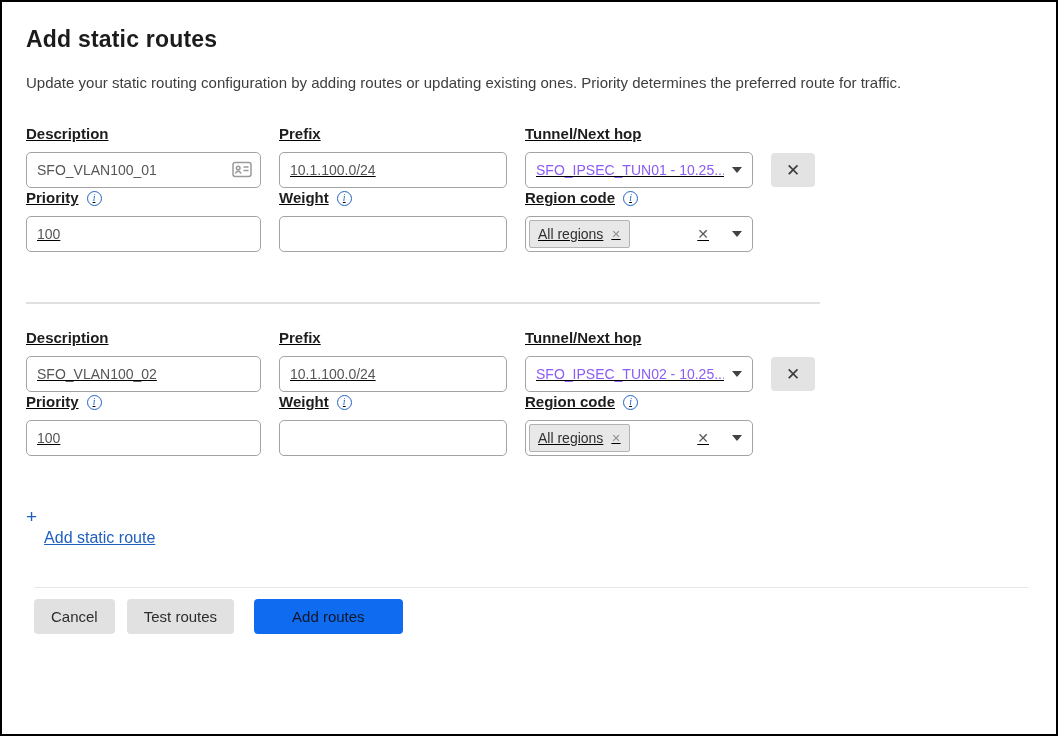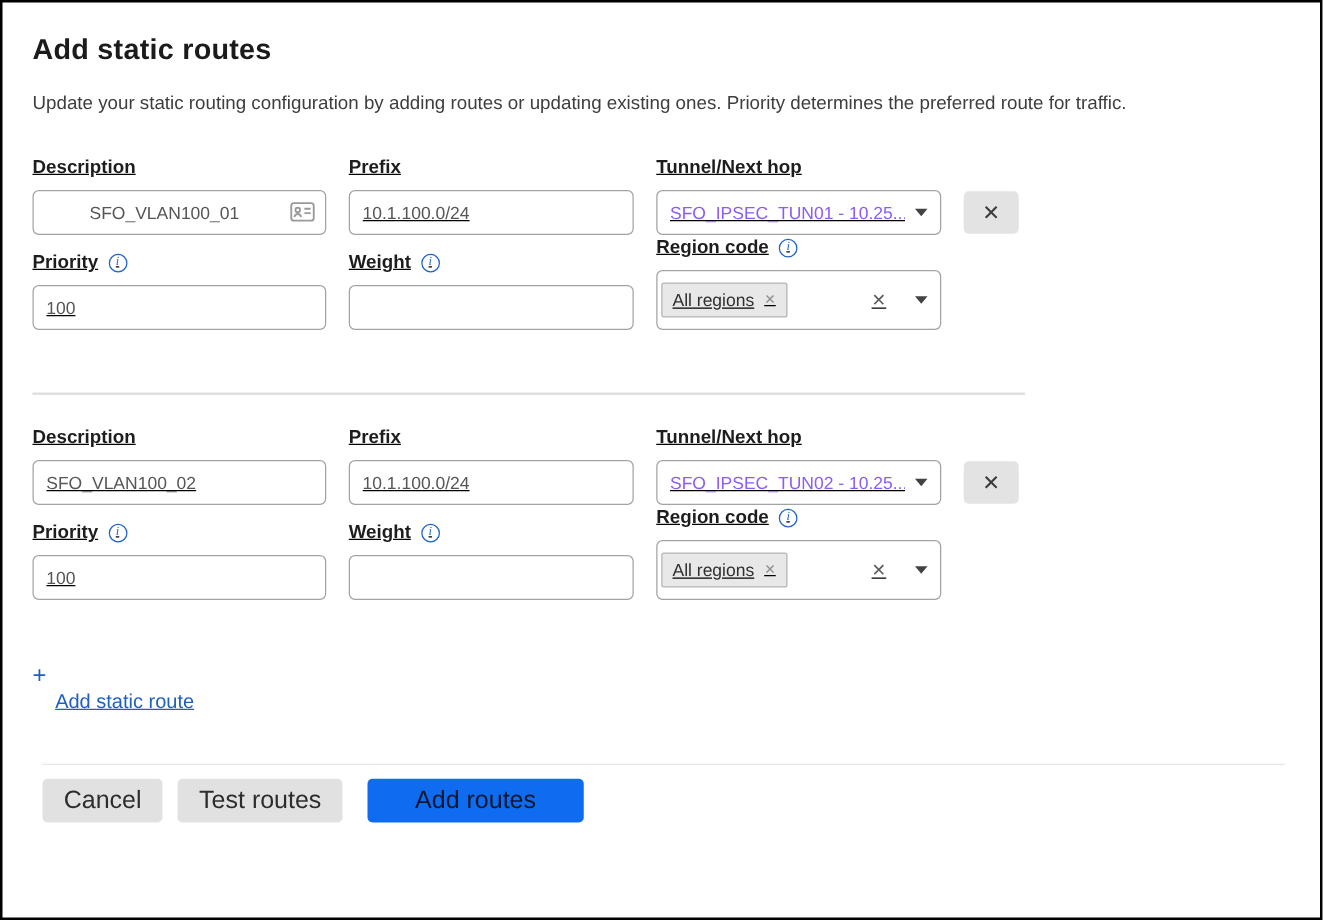--- a/index.html
+++ b/index.html
@@ -72,21 +72,21 @@
     width: 100%;
   }
   .text-input {
     padding: 0 10px;
     font-size: 14px;
     color: #565656;
     font-family: "Liberation Sans", "DejaVu Sans", sans-serif;
     outline: none;
   }
   .input-with-icon { position: relative; }
-  .input-with-icon .text-input { padding-right: 34px; width: 100%; text-align: center; }
+  .input-with-icon .text-input { padding-right: 34px; width: 100%; }
   .card-icon {
     position: absolute; right: 9px; top: 9px;
     width: 20px; height: 17px;
     color: #9a9a9a;
   }
 
   .select-box {
     display: flex;
     align-items: center;
     padding: 0 10px;
@@ -117,21 +117,21 @@
     font-size: 17px;
     font-weight: 300;
     color: #3c3c3c;
     cursor: pointer;
     display: flex;
     align-items: center;
     justify-content: center;
   }
 
   .multiselect {
-    height: 48px;
+    height: 36px;
     border: 1px solid #a3a3a3;
     border-radius: 5px;
     display: flex;
     align-items: center;
     padding: 0 10px 0 3px;
     background: #fff;
   }
   .region-chip {
     display: inline-flex;
     align-items: center;
@@ -178,21 +178,21 @@
   }
   .footer {
     display: flex;
     gap: 12px;
     margin: 11px 0 0 8px;
   }
   .btn {
     height: 35px;
     border: none;
     border-radius: 4px;
-    font-size: 20px;
+    font-size: 15px;
     font-family: "Liberation Sans", "DejaVu Sans", sans-serif;
     cursor: pointer;
     padding: 0 17px;
   }
   .btn-secondary { background: #e1e1e1; color: #2d2d2d; }
   .btn-primary   { background: #0f6cf0; color: #0f172a; padding: 0 38px; margin-left: 8px; }
 </style>
 </head>
 <body>
 

